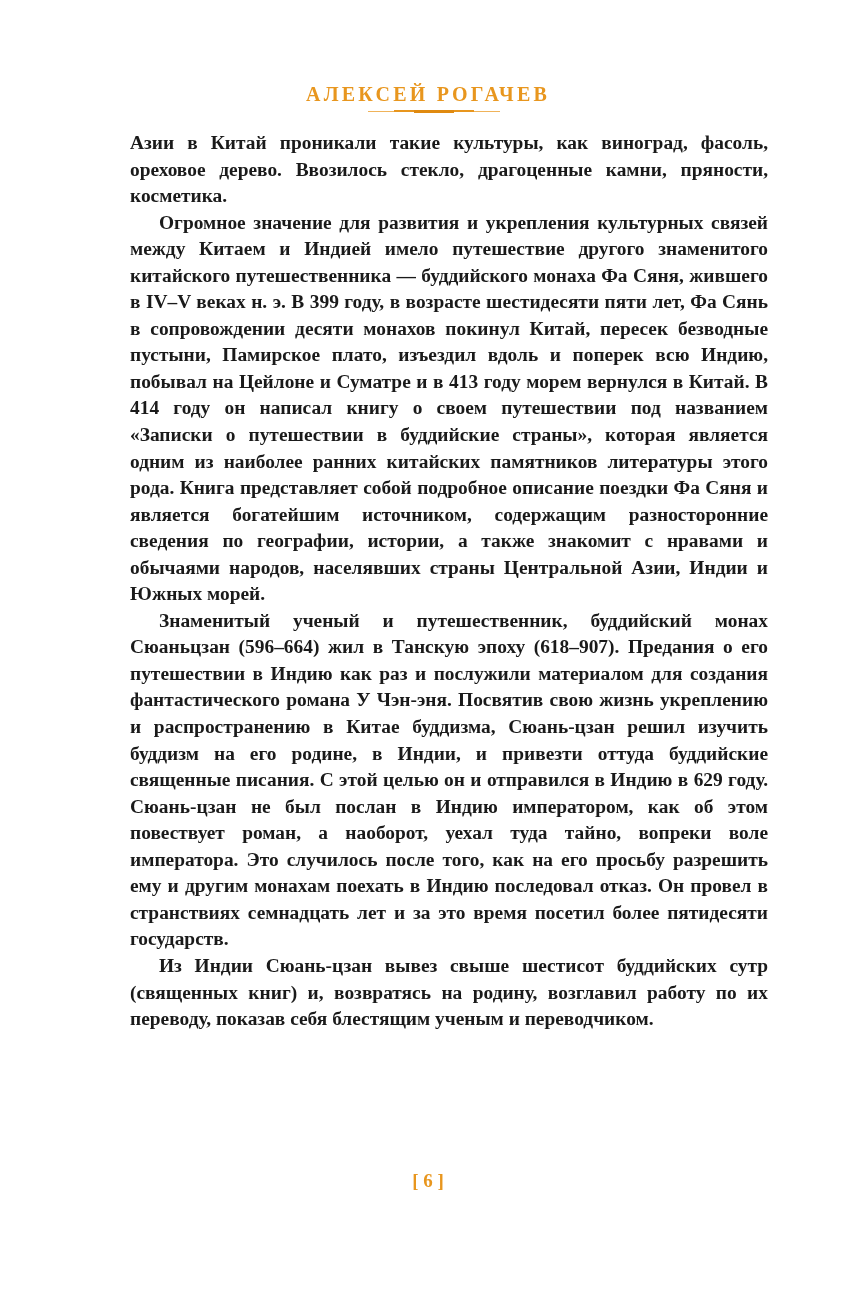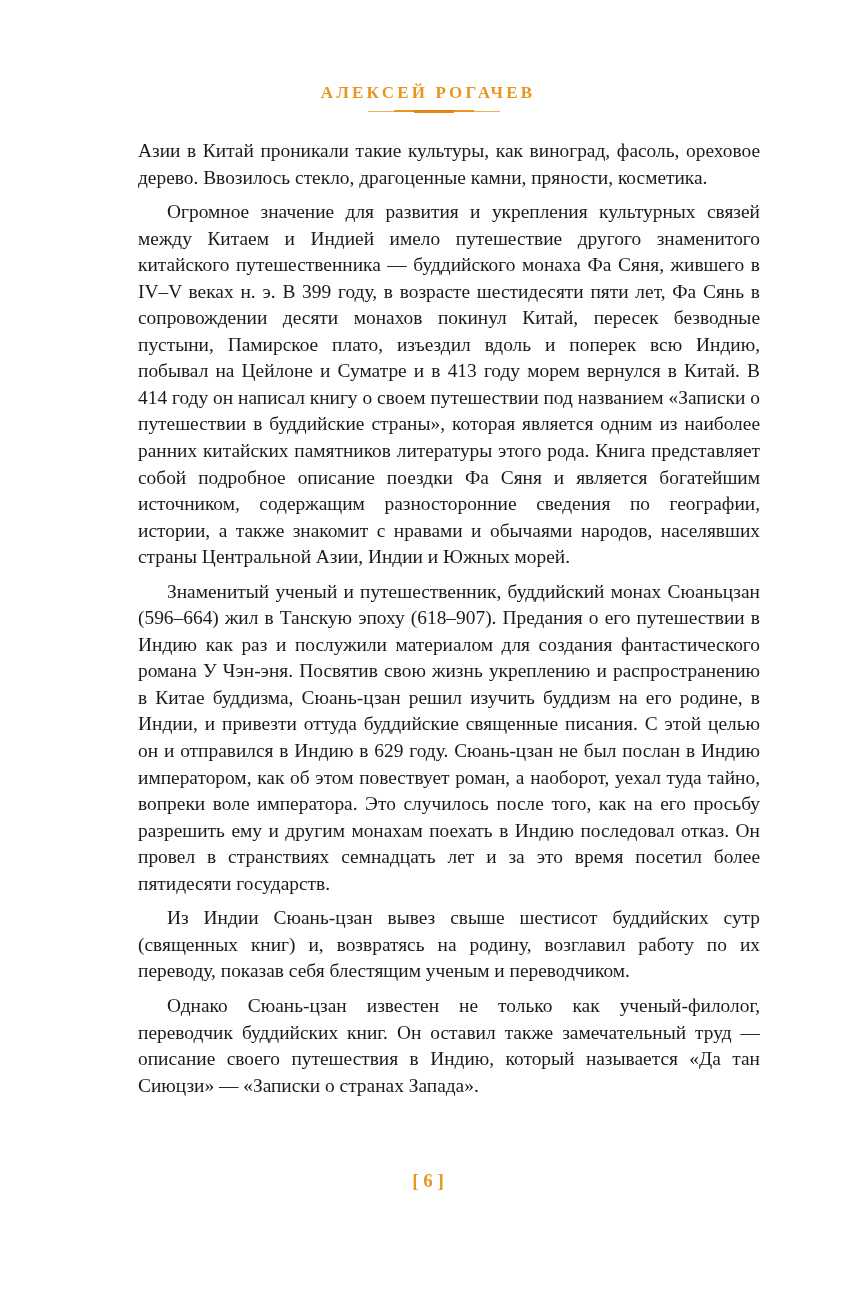--- a/index.html
+++ b/index.html
@@ -1,34 +1,34 @@
 <!DOCTYPE html>
 <html><head>
 <meta charset="utf-8">
 <style>
   html, body { margin: 0; padding: 0; background: #ffffff; }
   body { width: 856px; height: 1299px; position: relative; overflow: hidden; }
   .page { position: absolute; left: 0; top: 0; width: 856px; height: 1299px; background: #fff; }
   .running-head {
     position: absolute; top: 83px; left: 0; width: 856px; text-align: center;
-    font-family: "Liberation Serif", serif; font-weight: bold; font-size: 17px;
+    font-family: "Liberation Serif", serif; font-weight: bold; font-size: 20px;
     letter-spacing: 3.2px; color: #e8961e;
   }
   .head-rule {
     position: absolute; top: 110px; left: 368px; width: 132px; height: 2px;
   }
   .head-rule .thin { position: absolute; left: 0; top: 1px; width: 132px; height: 1px; background: #f0b35a; }
   .head-rule .mid { position: absolute; left: 26px; top: 0; width: 80px; height: 2px; background: #e8961e; }
   .head-rule .thick { position: absolute; left: 46px; top: -0.5px; width: 40px; height: 3px; background: #e08a10; }
   .body-text {
     position: absolute; top: 130px; left: 130px; width: 638px;
     font-family: "Liberation Serif", serif; font-size: 19.4px; line-height: 26.55px;
     color: #1a1a1a; text-align: justify; hyphens: manual;
   }
-  .body-text p { margin: 8px; text-indent: 0; }
+  .body-text p { margin: 0; text-indent: 0; font-weight: bold; }
   .body-text p.indent { text-indent: 29px; }
   .folio {
     position: absolute; top: 1170px; left: 0; width: 856px; text-align: center;
     font-family: "Liberation Serif", serif; font-weight: bold; font-size: 19px; color: #e8961e;
   }
 </style>
 </head>
 <body>
 
 <div class="page">
@@ -37,17 +37,16 @@
     <div class="thin"></div>
     <div class="mid"></div>
     <div class="thick"></div>
   </div>
 
   <div class="body-text">
     <p>Азии в Китай проникали такие культуры, как виноград, фасоль, ореховое дерево. Ввозилось стекло, драгоценные камни, пряности, косметика.</p>
     <p class="indent">Огромное значение для развития и укрепления культурных связей между Китаем и Индией имело путешествие другого знаменитого китайского путешественника — буддийского монаха Фа Сяня, жившего в IV–V веках н. э. В 399 году, в возрасте шестидесяти пяти лет, Фа Сянь в сопровождении десяти монахов покинул Китай, пересек безводные пустыни, Памирское плато, изъездил вдоль и поперек всю Индию, побывал на Цейлоне и Суматре и в 413 году морем вернулся в Китай. В 414 году он написал книгу о своем путешествии под названием «Записки о путешествии в буддийские страны», которая является одним из наиболее ранних китайских памятников литературы этого рода. Книга представляет собой подробное описание поездки Фа Сяня и является богатейшим источником, содержащим разносторонние сведения по географии, истории, а также знакомит с нравами и обычаями народов, населявших страны Центральной Азии, Индии и Южных морей.</p>
     <p class="indent">Знаменитый ученый и путешественник, буддийский монах Сюаньцзан (596–664) жил в Танскую эпоху (618–907). Предания о его путешествии в Индию как раз и послужили материалом для создания фантастического романа У Чэн-эня. Посвятив свою жизнь укреплению и распространению в Китае буддизма, Сюань-цзан решил изучить буддизм на его родине, в Индии, и привезти оттуда буддийские священные писания. С этой целью он и отправился в Индию в 629 году. Сюань-цзан не был послан в Индию императором, как об этом повествует роман, а наоборот, уехал туда тайно, вопреки воле императора. Это случилось после того, как на его просьбу разрешить ему и другим монахам поехать в Индию последовал отказ. Он провел в странствиях семнадцать лет и за это время посетил более пятидесяти государств.</p>
     <p class="indent">Из Индии Сюань-цзан вывез свыше шестисот буддийских сутр (священных книг) и, возвратясь на родину, возглавил работу по их переводу, показав себя блестящим ученым и переводчиком.</p>
-    <p class="indent">Однако Сюань-цзан известен не только как ученый-филолог, переводчик буддийских книг. Он оставил также замечательный труд — описание своего путешествия в Индию, который называется «Да тан Сиюцзи» — «Записки о странах Запада».</p>
   </div>
 
   <div class="folio">[ 6 ]</div>
 </div>
 
 </body></html>

